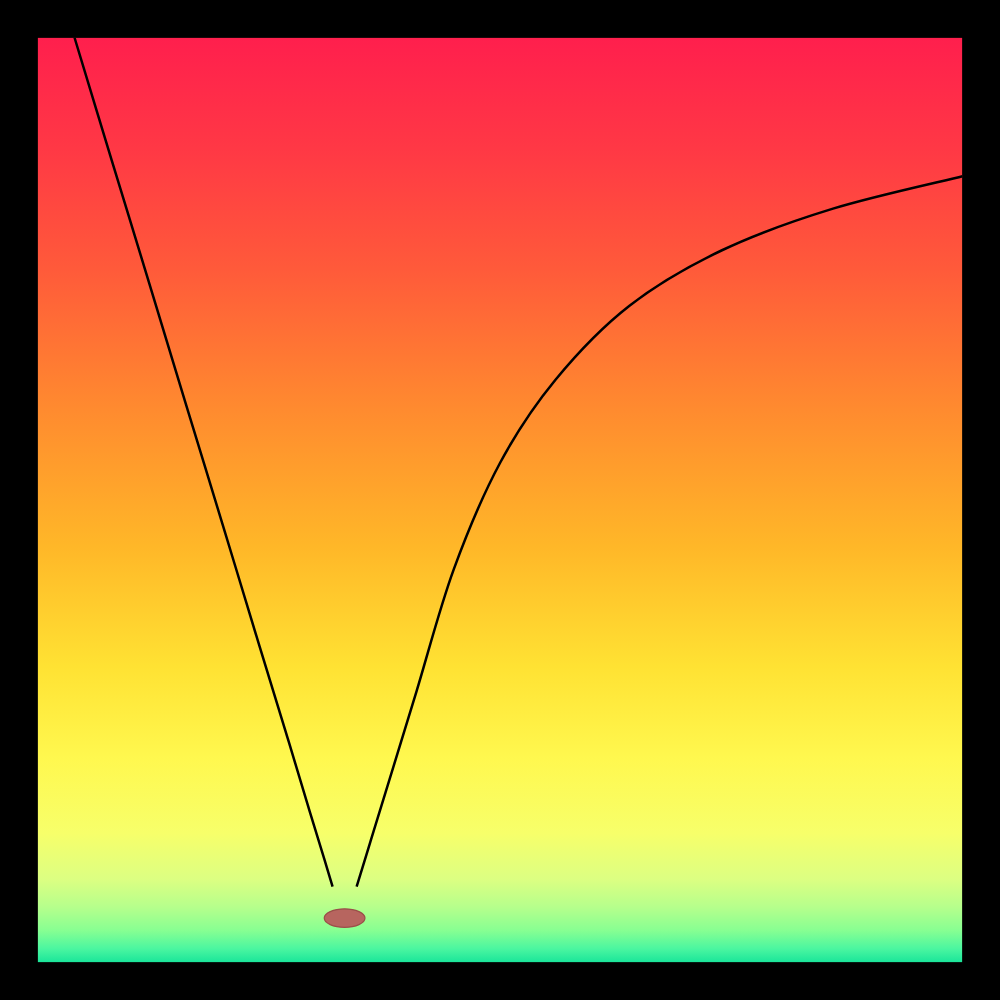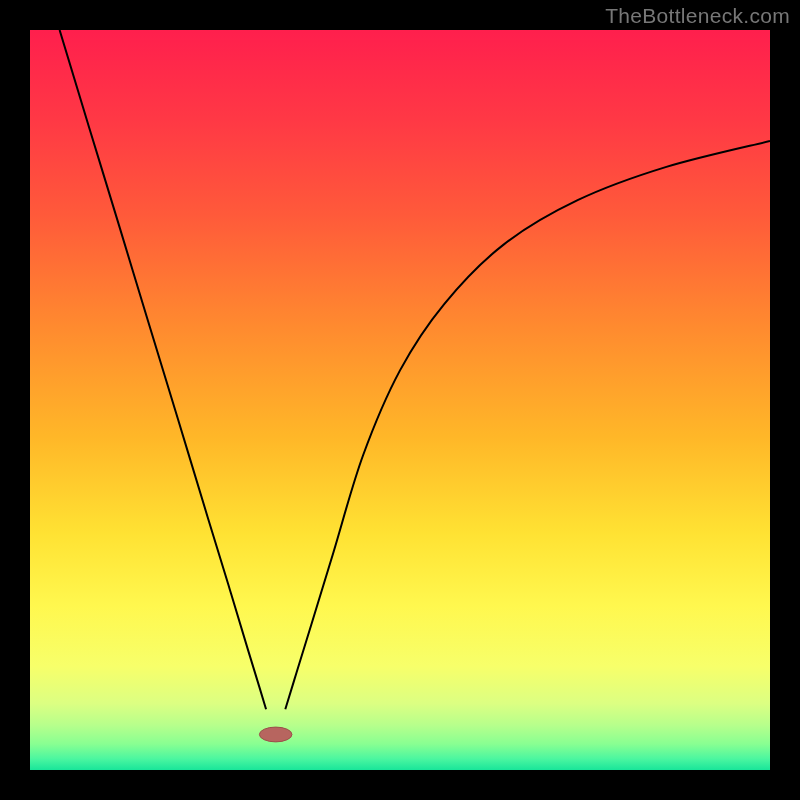--- a/index.html
+++ b/index.html
@@ -43,21 +43,20 @@
     color: #777;
     font-size: 21px;
     letter-spacing: 0.3px;
     font-weight: 500;
   }
 </style>
 </head>
 <body>
 
 <div id="stage">
-  <div id="watermark">TheBottleneck.com</div>
   <div id="inner">
     <svg id="gradient" preserveAspectRatio="none" viewBox="0 0 100 100">
       <defs>
         <linearGradient id="lg" x1="0" y1="0" x2="0" y2="1">
             <stop offset="0%" stop-color="#ff1f4d"></stop>
             <stop offset="12%" stop-color="#ff3845"></stop>
             <stop offset="25%" stop-color="#ff5a3a"></stop>
             <stop offset="40%" stop-color="#ff8a2f"></stop>
             <stop offset="55%" stop-color="#ffb728"></stop>
             <stop offset="68%" stop-color="#ffe233"></stop>

